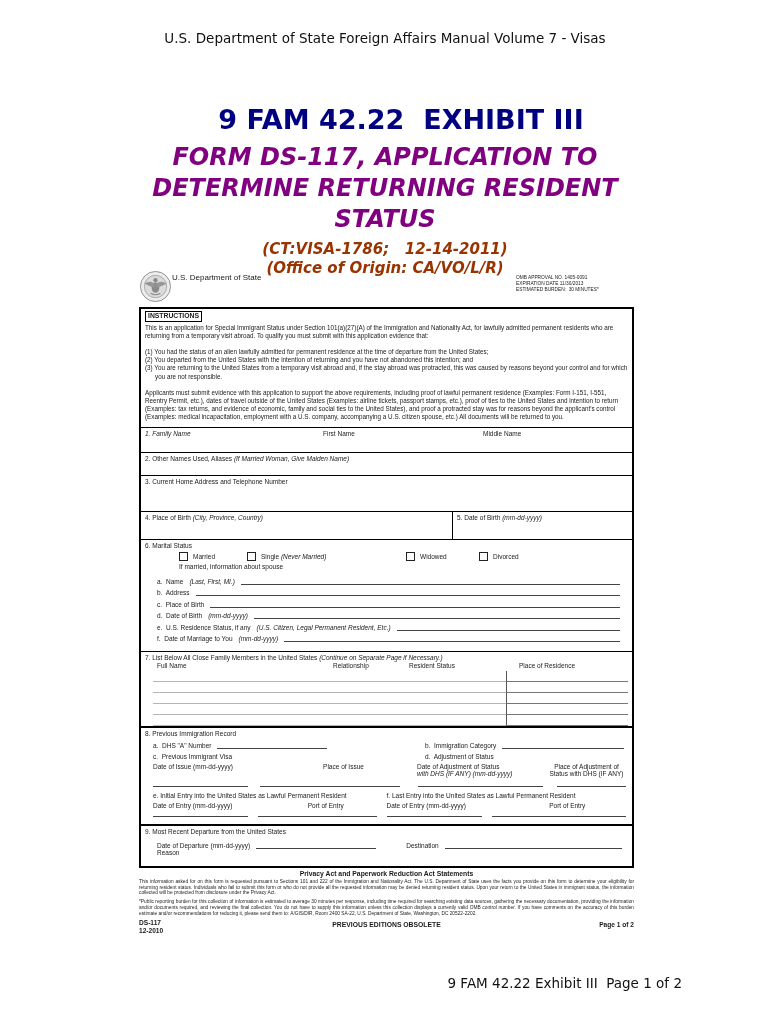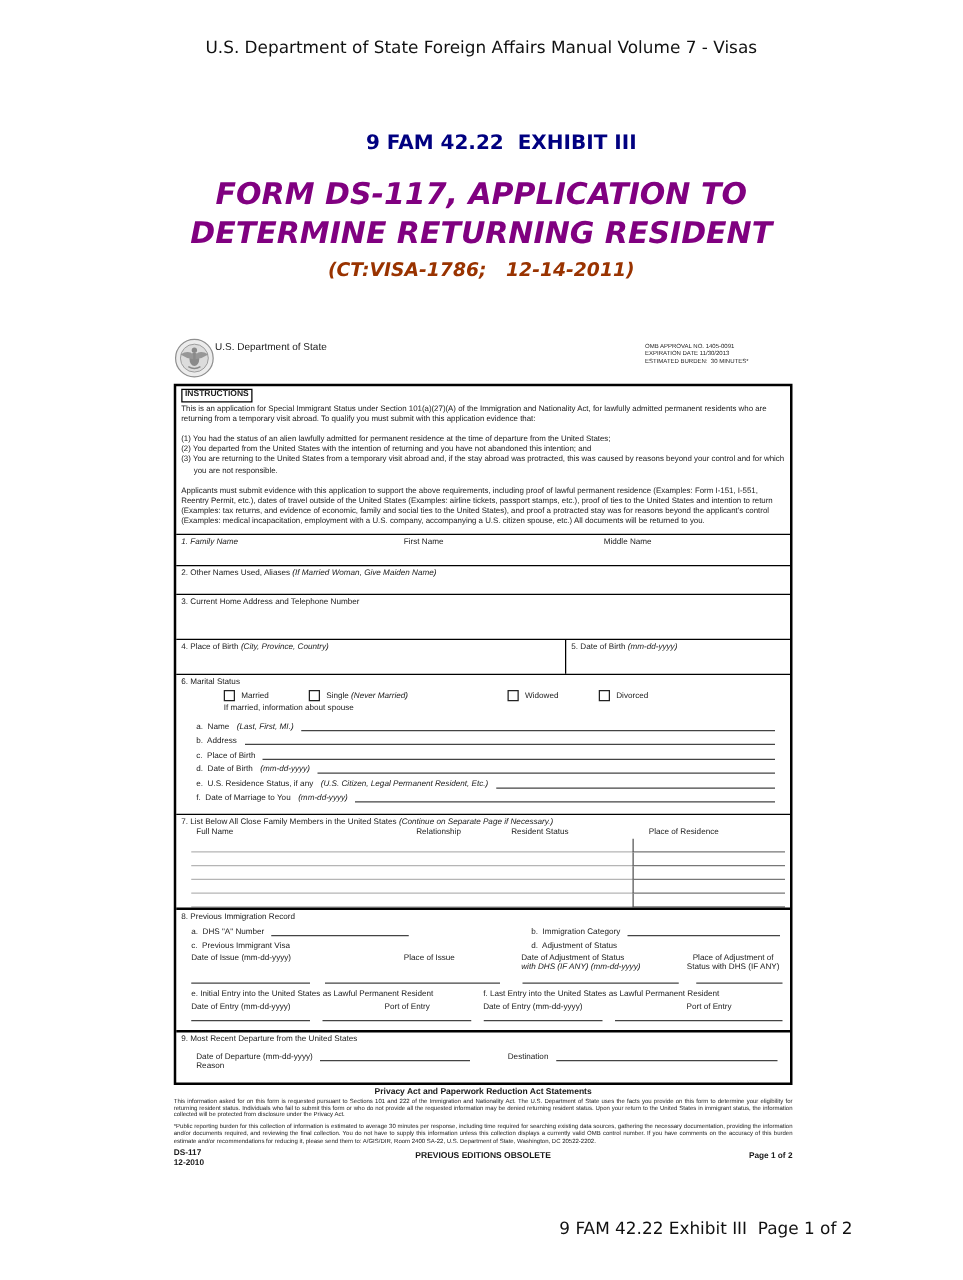--- a/index.html
+++ b/index.html
@@ -4,21 +4,21 @@
 <style>
   * { margin:0; padding:0; box-sizing:border-box; }
   html,body { width:770px; height:1024px; background:#fff; font-family:"Liberation Sans", sans-serif; color:#000; }
   body { position:relative; overflow:hidden; }
 
   .page-header { position:absolute; top:30px; left:0; width:770px; text-align:center;
     font-family:"DejaVu Sans", sans-serif; font-size:13.5px; color:#111; }
 
   .title-block { position:absolute; top:104px; left:0; width:770px; text-align:center;
     font-family:"DejaVu Sans", sans-serif; }
-  .title-line1 { font-size:16px; font-weight:bold; color:#000080; white-space:pre; margin-bottom:17px;padding-left:32px; }
+  .title-line1 { font-size:27px; font-weight:bold; color:#000080; white-space:pre; margin-bottom:7px;padding-left:32px; }
   .title-form  { font-size:24px; font-weight:bold; font-style:italic; color:#800080; line-height:31px; }
   .title-ct    { font-size:15px; font-weight:bold; font-style:italic; color:#993300; margin-top:5px; white-space:pre; }
   .title-origin{ font-size:15px; font-weight:bold; font-style:italic; color:#993300; margin-top:1px; white-space:pre; }
 
   .form-wrap { position:absolute; top:270px; left:139px; width:495px; font-size:6.5px; color:#1a1a1a; }
 
   .form-head { display:flex; align-items:flex-start; height:37px; }
   .seal { width:33px; height:33px; flex:0 0 33px; }
   .fh-center { flex:1; padding-top:3px; }
   .fh-agency { font-size:8px; }
@@ -102,21 +102,23 @@
 </style>
 </head>
 <body>
 
 <div class="page-header">U.S. Department of State Foreign Affairs Manual Volume 7 - Visas</div>
 
 <div class="title-block">
   <div class="title-line1">9 FAM 42.22  EXHIBIT III</div>
   <div class="title-form">FORM DS-117, APPLICATION TO</div>
   <div class="title-form">DETERMINE RETURNING RESIDENT</div>
+  <div class="title-form">STATUS</div>
   <div class="title-ct">(CT:VISA-1786;   12-14-2011)</div>
+  <div class="title-origin">(Office of Origin: CA/VO/L/R)</div>
 </div>
 
 <div class="form-wrap">
 
   <div class="form-head">
     <svg class="seal" viewBox="0 0 34 34">
       <circle cx="17" cy="17" r="15.5" fill="#ececec" stroke="#8f8f8f" stroke-width="1"></circle>
       <circle cx="17" cy="17" r="11.5" fill="#dcdcdc" stroke="#9a9a9a" stroke-width="0.8"></circle>
       <ellipse cx="17" cy="18" rx="4" ry="5.5" fill="#8a8a8a"></ellipse>
       <path d="M5.5 14 Q12 10 16 14 L16 18 Q10 17 5.5 14 Z" fill="#979797"></path>

